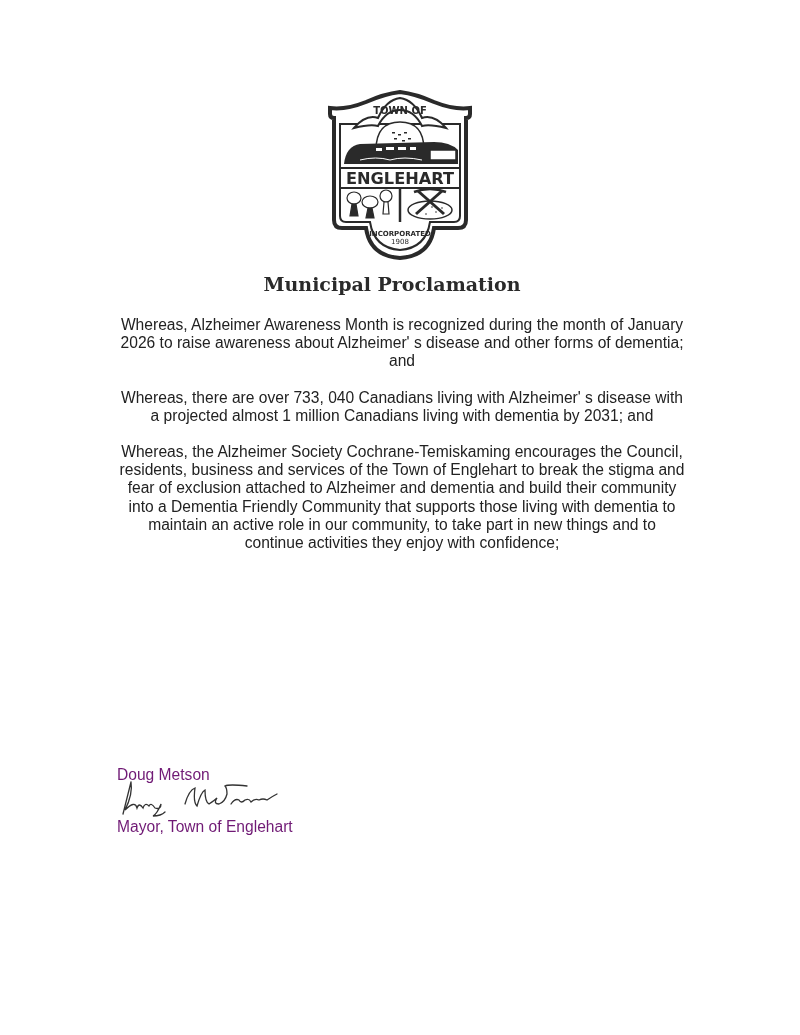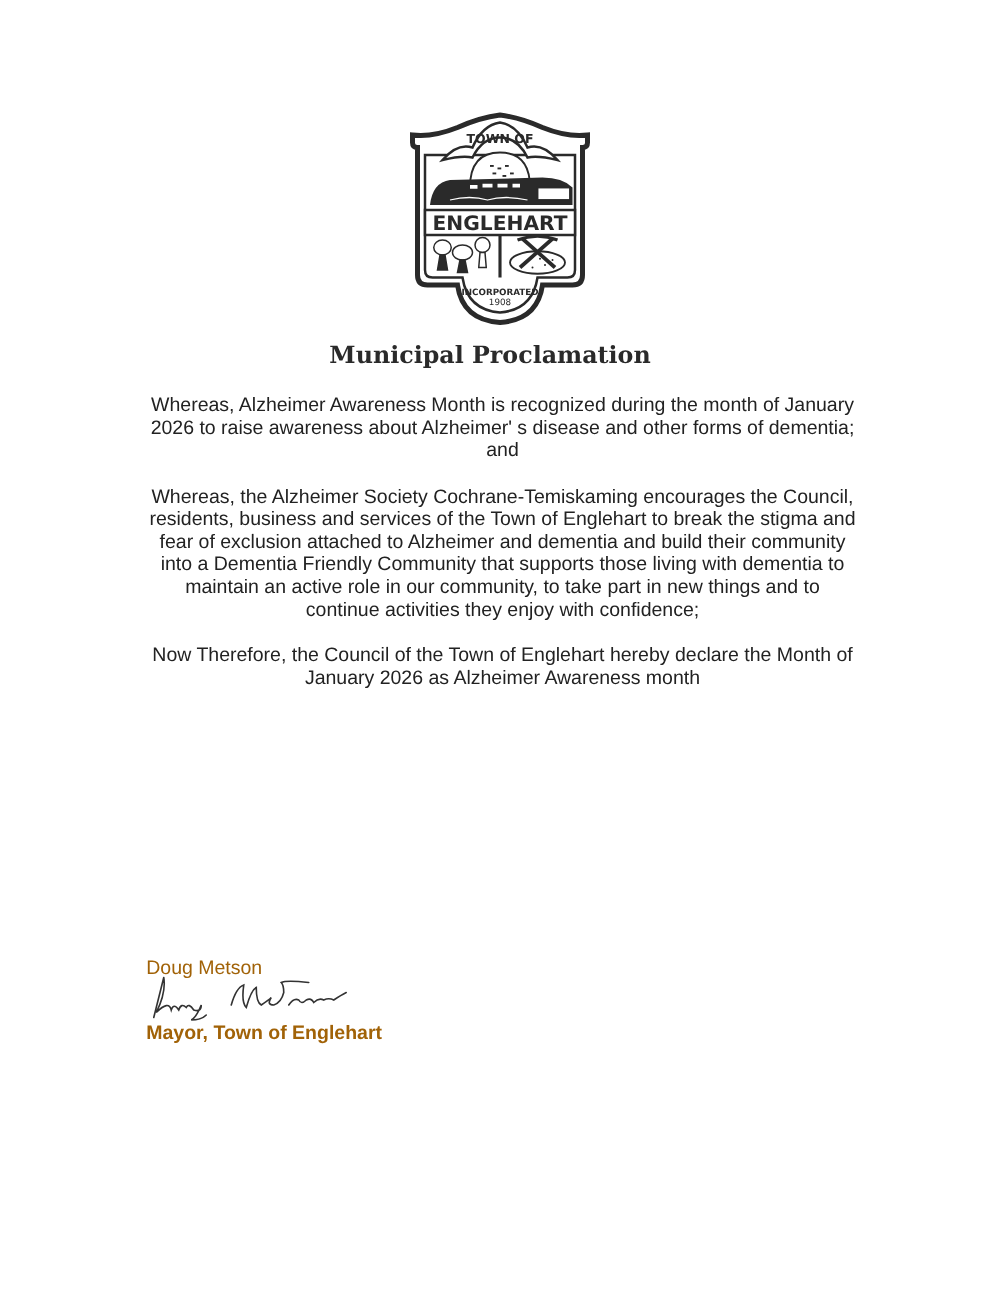--- a/index.html
+++ b/index.html
@@ -47,31 +47,31 @@
       margin: 0 0 18px 0;
       text-align: center;
     }
     .signature-block {
       position: absolute;
       left: 117px;
       top: 766px;
       width: 260px;
       font-size: 15.6px;
       line-height: 18px;
-      color: #a16207;
+      color: #701a75;
     }
     .signer-name { display: block; }
     .signature {
       display: block;
       width: 220px;
       height: 40px;
       margin-top: -4px;
       margin-bottom: -2px;
     }
-    .signer-title { display: block; font-weight: bold; }
+    .signer-title { display: block; }
   </style>
 </head>
 <body>
 
 <svg class="logo" viewBox="0 0 148 172" xmlns="http://www.w3.org/2000/svg">
 
   <path d="M8,30 Q4,30 4,26 L4,20 Q20,22 40,14 Q58,6 74,4 Q90,6 108,14 Q128,22 144,20 L144,26 Q144,30 140,30 L140,132 Q140,140 132,140 L108,140 Q104,168 74,170 Q44,168 40,140 L16,140 Q8,140 8,132 Z" fill="none" stroke="#2a2a2a" stroke-width="4"></path>
   <path d="M14,36 L134,36 L134,128 Q134,134 128,134 L104,134 Q100,160 74,162 Q48,160 44,134 L20,134 Q14,134 14,128 Z" fill="none" stroke="#2a2a2a" stroke-width="2"></path>
 
   <path d="M28,40 Q40,26 52,30 Q60,12 74,10 Q88,12 96,30 Q108,26 120,40 Q104,36 96,38 Q88,22 74,22 Q60,22 52,38 Q44,36 28,40 Z" fill="#fff" stroke="#2a2a2a" stroke-width="2"></path>
@@ -124,22 +124,22 @@
   <line x1="116" y1="103" x2="90" y2="126" stroke="#2a2a2a" stroke-width="3"></line>
 
   <text x="74" y="148" font-family="DejaVu Sans, sans-serif" font-size="7" font-weight="bold" text-anchor="middle" fill="#2a2a2a">INCORPORATED</text>
   <text x="74" y="156" font-family="DejaVu Sans, sans-serif" font-size="7" text-anchor="middle" fill="#2a2a2a">1908</text>
 </svg>
 
 <div class="title">Municipal Proclamation</div>
 
 <div class="body-text">
   <p>Whereas, Alzheimer Awareness Month is recognized during the month of January 2026 to raise awareness about Alzheimer' s disease and other forms of dementia; and</p>
+  <p>Whereas, there are over 733, 040 Canadians living with Alzheimer' s disease with a projected almost 1 million Canadians living with dementia by 2031; and</p>
   <p>Whereas, the Alzheimer Society Cochrane-Temiskaming encourages the Council, residents, business and services of the Town of Englehart to break the stigma and fear of exclusion attached to Alzheimer and dementia and build their community into a Dementia Friendly Community that supports those living with dementia to maintain an active role in our community, to take part in new things and to continue activities they enjoy with confidence;</p>
-  <p>Now Therefore, the Council of the Town of Englehart hereby declare the Month of January 2026 as Alzheimer Awareness month</p>
 </div>
 
 <div class="signature-block">
   <span class="signer-name">Doug Metson</span>
   <svg class="signature" viewBox="0 0 220 40" xmlns="http://www.w3.org/2000/svg">
     <g fill="none" stroke="#333" stroke-width="1.3" stroke-linecap="round">
       <path d="M14,2 Q10,18 6,34 M14,2 Q16,14 8,30 Q18,20 20,28 Q22,22 26,28 Q28,22 32,26 Q34,22 38,28 Q44,30 44,24 Q40,34 36,36 Q44,36 48,32"></path>
       <path d="M68,24 Q72,10 78,8 Q76,22 80,26 Q84,12 88,10 Q88,22 92,24 Q98,20 100,18 Q96,24 102,24 Q108,22 110,14 Q110,8 108,6 Q112,4 130,6 M114,24 Q118,18 122,20 Q124,24 128,20 Q132,18 134,22 Q138,18 142,20 Q146,18 150,20 Q156,16 160,14"></path>
     </g>
   </svg>

